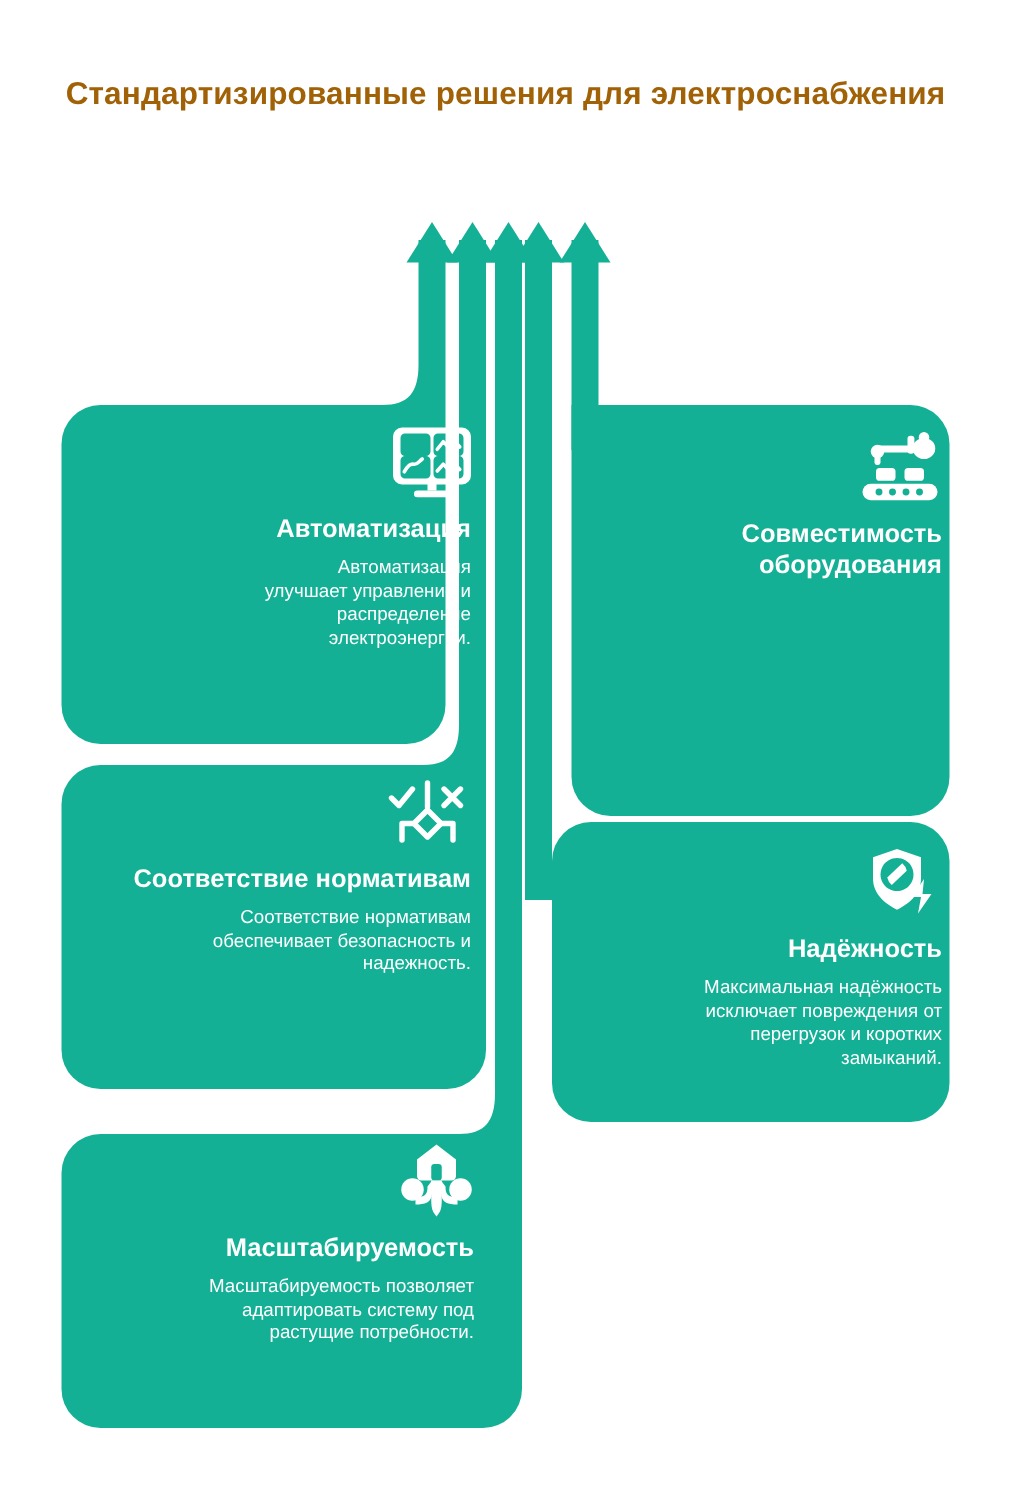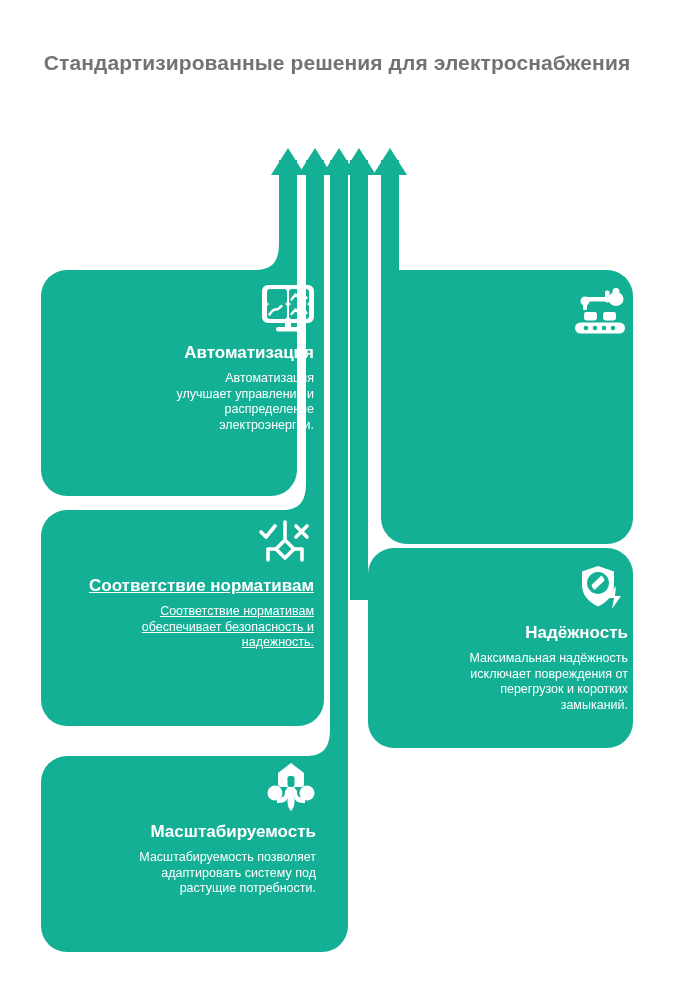--- a/index.html
+++ b/index.html
@@ -19,21 +19,21 @@
   }
   #title {
     position: absolute;
     left: 0;
     top: 48px;
     width: 674px;
     text-align: center;
     font-size: 21px;
     font-weight: bold;
     line-height: 30px;
-    color: #737373;
+    color: #a16207;
     letter-spacing: 0.1px;
   }
   #flow-svg {
     position: absolute;
     left: 0;
     top: 0;
     width: 674px;
     height: 992px;
   }
   .card-content {
@@ -59,21 +59,21 @@
     font-size: 12.5px;
     line-height: 15.5px;
     margin-top: 8px;
     color: #ffffff;
     white-space: pre-line;
   }
 
   
   #content-0 { left: 52px;  top: 283px; width: 262px; }
   #content-1 { left: 390px; top: 288px; width: 238px; }
-  #content-2 { left: 46px;  top: 518px; width: 268px; text-decoration: underline; }
+  #content-2 { left: 46px;  top: 518px; width: 268px; }
   #content-3 { left: 382px; top: 565px; width: 246px; }
   #content-4 { left: 48px;  top: 762px; width: 268px; }
 </style>
 </head>
 <body>
 
 <div id="infographic">
 
   <div id="title">Стандартизированные решения для электроснабжения</div>
 
@@ -180,20 +180,22 @@
           <rect x="3" y="34.5" width="50" height="11" rx="5.5"></rect>
           <g fill="#14B096">
             <circle cx="14" cy="40" r="2.3"></circle>
             <circle cx="23" cy="40" r="2.3"></circle>
             <circle cx="32" cy="40" r="2.3"></circle>
             <circle cx="41" cy="40" r="2.3"></circle>
           </g>
         </g>
       </svg>
     </span>
+    <div class="card-title">Совместимость
+оборудования</div>
   </div>
 
   <div class="card-content" id="content-2">
     <span class="card-icon">
       <svg width="58" height="48" viewBox="0 0 58 48">
         <g fill="none" stroke="#ffffff" stroke-width="3.6" stroke-linecap="round" stroke-linejoin="round">
           <path d="M5,14 l5,5 l9,-11"></path>
           <path d="M40,8 l11,11 M51,8 l-11,11"></path>
           <path d="M29,4 v16"></path>
           <path d="M29,22 l9,9 l-9,9 l-9,-9 z"></path>

